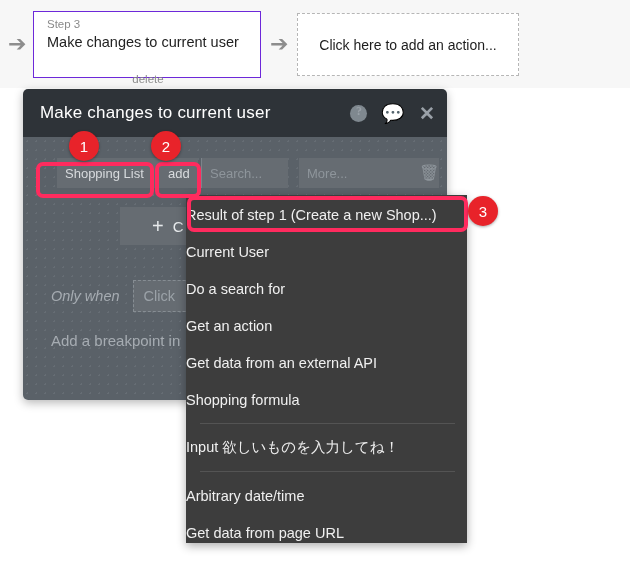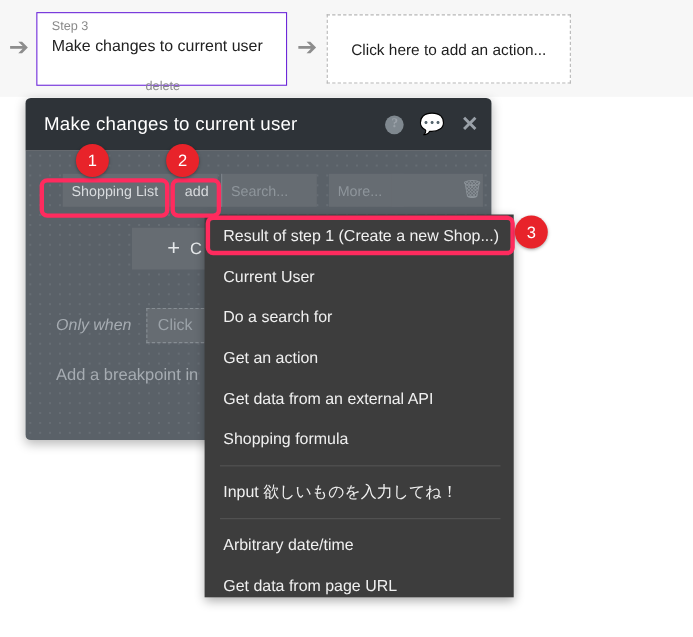--- a/index.html
+++ b/index.html
@@ -108,21 +108,21 @@
 
   
   .dropdown {
     position: absolute; left: 186px; top: 195px; width: 281px; height: 348px;
     background: #3d3d3d;
     box-shadow: 0 3px 9px rgba(0,0,0,0.32);
     padding-top: 2px;
   }
   .dd-item {
     height: 37px; display: flex; align-items: center;
-    padding-left: 17px; color: #f0f0f0; font-size: 14.5px; white-space: nowrap;
+    padding-left: 0; color: #f0f0f0; font-size: 14.5px; white-space: nowrap;
   }
   .dd-item.first { height: 36px; }
   .dd-sep { height: 1px; background: #545454; margin: 5px 12px 5px 14px; }
 
   
   .hl {
     position: absolute; border: 4px solid #ff2b5e; border-radius: 7px;
     pointer-events: none;
   }
   .hl-thing  { left: 36px;  top: 162px; width: 118px; height: 36px; }

